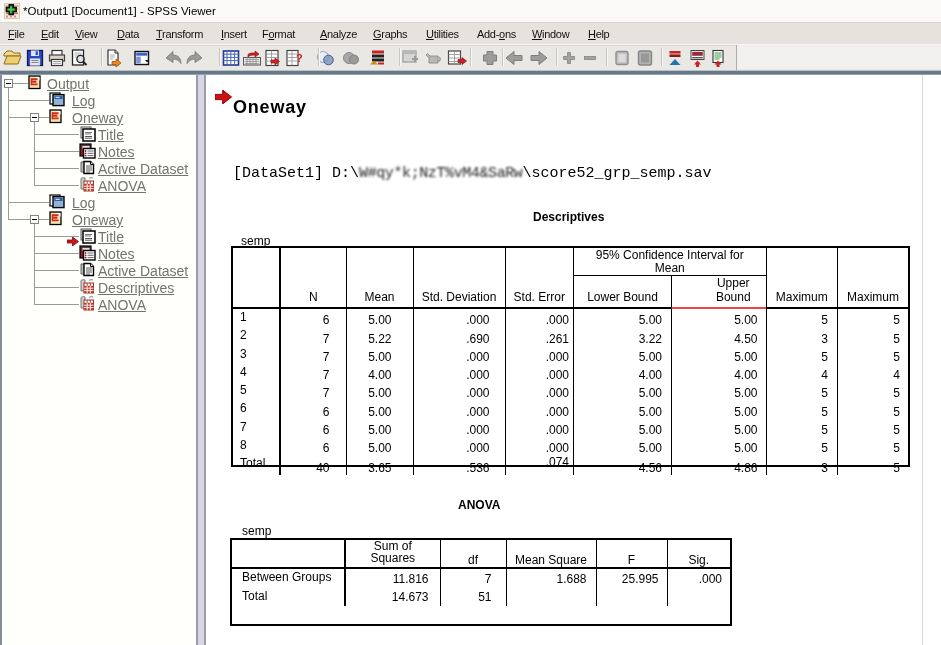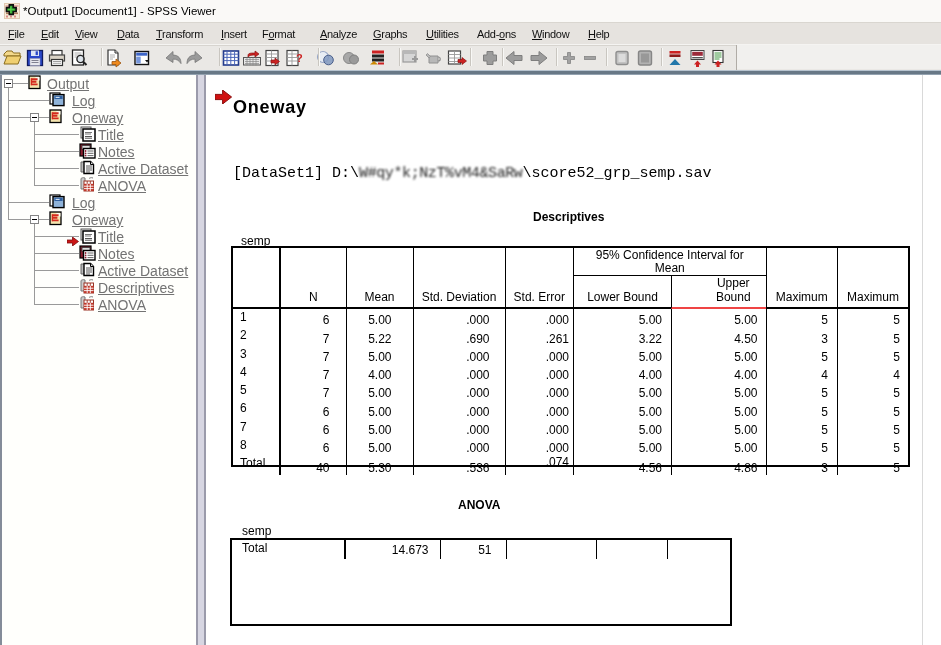--- a/index.html
+++ b/index.html
@@ -471,21 +471,21 @@
             <td class="num bl1" style="padding-right:15px;padding-bottom:0px">.000</td>
             <td class="num bl1" style="padding-right:4px;padding-bottom:0px">.000</td>
             <td class="num bl1" style="padding-right:9px;padding-bottom:0px">5.00</td>
             <td class="num bl1" style="padding-right:8px;padding-bottom:0px">5.00</td>
             <td class="num bl1" style="padding-right:9px;padding-bottom:0px">5</td>
             <td class="num bl1" style="padding-right:8px;padding-bottom:0px">5</td>
           </tr>
           <tr>
             <td class="rlab" style="height:18.3px">Total</td>
             <td class="num bl2" style="padding-right:16px;padding-bottom:0px">40</td>
-            <td class="num bl1" style="padding-right:21px;padding-bottom:0px">5.30</td>
+            <td class="num bl1" style="padding-right:21px;padding-bottom:0px">3.65</td>
             <td class="num bl1" style="padding-right:15px;padding-bottom:0px">.536</td>
             <td class="num bl1" style="padding-right:4px;padding-bottom:6px">.074</td>
             <td class="num bl1" style="padding-right:9px;padding-bottom:0px">4.56</td>
             <td class="num bl1" style="padding-right:8px;padding-bottom:0px">4.86</td>
             <td class="num bl1" style="padding-right:9px;padding-bottom:0px">3</td>
             <td class="num bl1" style="padding-right:8px;padding-bottom:0px">5</td>
           </tr>
         </tbody>
       </table>
     </div>
@@ -495,20 +495,36 @@
       <table style="width:498px;">
         <colgroup>
           <col style="width:112px">
           <col style="width:95.5px">
           <col style="width:66px">
           <col style="width:90px">
           <col style="width:71px">
           <col style="width:63.5px">
         </colgroup>
         <tbody>
+          <tr style="height:28px">
+            <td style="border-bottom:2px solid #000;"></td>
+            <td class="bl2" style="border-bottom:2px solid #000;text-align:center;vertical-align:bottom;line-height:12px;padding-bottom:3px">Sum of<br>Squares</td>
+            <td class="bl1 hbot" style="border-bottom:2px solid #000;padding-bottom:0px">df</td>
+            <td class="bl1 hbot" style="border-bottom:2px solid #000;padding-bottom:0px">Mean Square</td>
+            <td class="bl1 hbot" style="border-bottom:2px solid #000;padding-bottom:0px">F</td>
+            <td class="bl1 hbot" style="border-bottom:2px solid #000;padding-bottom:0px">Sig.</td>
+          </tr>
+          <tr>
+            <td class="rlab" style="height:18.6px;padding-left:10px">Between Groups</td>
+            <td class="num bl2" style="padding-right:11px;padding-bottom:2px">11.816</td>
+            <td class="num bl1" style="padding-right:14px;padding-bottom:2px">7</td>
+            <td class="num bl1" style="padding-right:9px;padding-bottom:2px">1.688</td>
+            <td class="num bl1" style="padding-right:8px;padding-bottom:2px">25.995</td>
+            <td class="num bl1" style="padding-right:8px;padding-bottom:2px">.000</td>
+          </tr>
           <tr>
             <td class="rlab" style="height:18.6px;padding-left:10px">Total</td>
             <td class="num bl2" style="padding-right:11px;padding-bottom:2px">14.673</td>
             <td class="num bl1" style="padding-right:14px;padding-bottom:2px">51</td>
             <td class="num bl1" style="padding-right:9px;padding-bottom:2px"></td>
             <td class="num bl1" style="padding-right:8px;padding-bottom:2px"></td>
             <td class="num bl1" style="padding-right:8px;padding-bottom:2px"></td>
           </tr>
         </tbody>
       </table>

